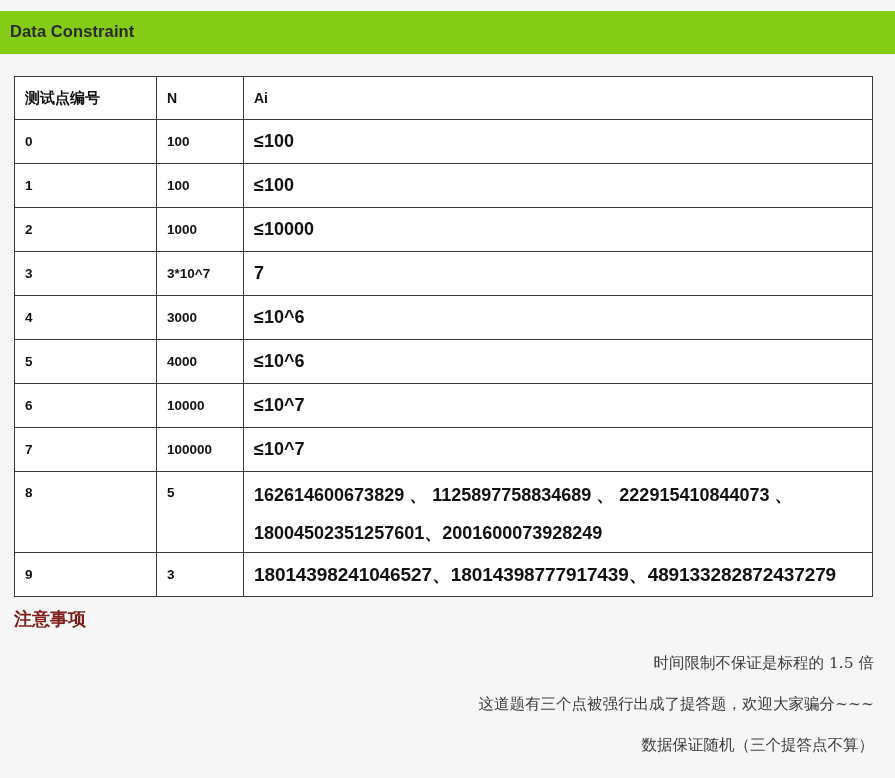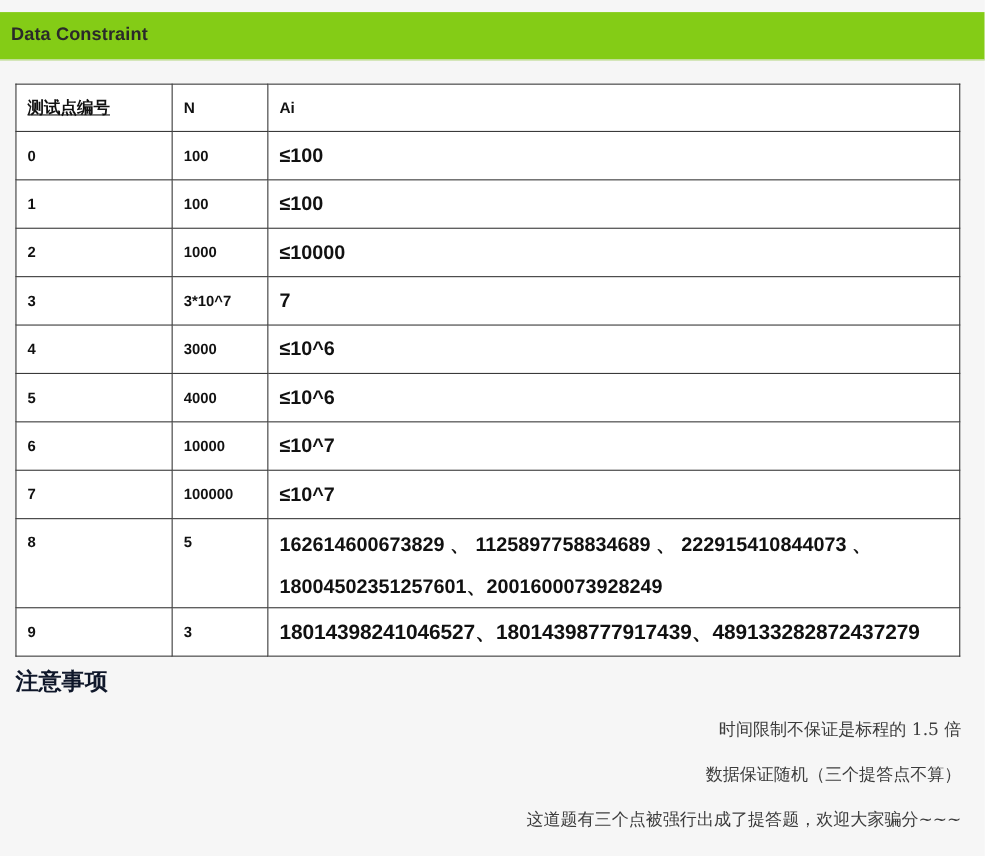--- a/index.html
+++ b/index.html
@@ -78,21 +78,21 @@
   }
   table.data-table thead th.h-idx {
     font-size: 15px;
   }
   table.data-table tbody td {
     height: 43px;
   }
   td.col-idx, th.h-idx {
     text-align: center;
   }
-  th.h-idx { text-align: left; padding-left: 14px; text-decoration: underline; }
+  th.h-idx { text-align: left; padding-left: 14px; }
   td.col-idx { text-align: center; }
   td.col-n   { text-align: left; }
   td.col-ai  { text-align: left; font-size: 18px; }
 
   
   tr.tall td {
     height: 85px;
     vertical-align: top;
     padding-top: 11px;
   }
@@ -115,22 +115,22 @@
   
   .notes {
     position: absolute;
     left: 14px;
     top: 609px;
     width: 860px;
   }
   .notes-title {
     font-family: "DejaVu Sans", "Liberation Sans", sans-serif;
     font-weight: bold;
-    font-size: 21px;
-    color: #0f172a;
+    font-size: 18px;
+    color: #7f1d1d;
     margin: 0 0 14px 0;
     line-height: 20px;
   }
   .notes-list {
     margin: 0;
     padding: 0;
     list-style: none;
   }
   .notes-list li {
     font-family: "DejaVu Serif", "Liberation Serif", serif;
@@ -220,18 +220,18 @@
             <td class="col-ai compact"><span class="ai-line">18014398241046527、18014398777917439、489133282872437279</span></td>
           </tr>
         </tbody>
     </table>
   </div>
 
   <div class="notes">
     <div class="notes-title">注意事项</div>
     <ul class="notes-list" id="notes-list">
         <li>时间限制不保证是标程的 1.5 倍</li>
+        <li>这道题有三个点被强行出成了提答题，欢迎大家骗分~~~</li>
         <li>数据保证随机（三个提答点不算）</li>
-        <li>这道题有三个点被强行出成了提答题，欢迎大家骗分~~~</li>
       </ul>
   </div>
 
 </div>
 
 </body></html>

